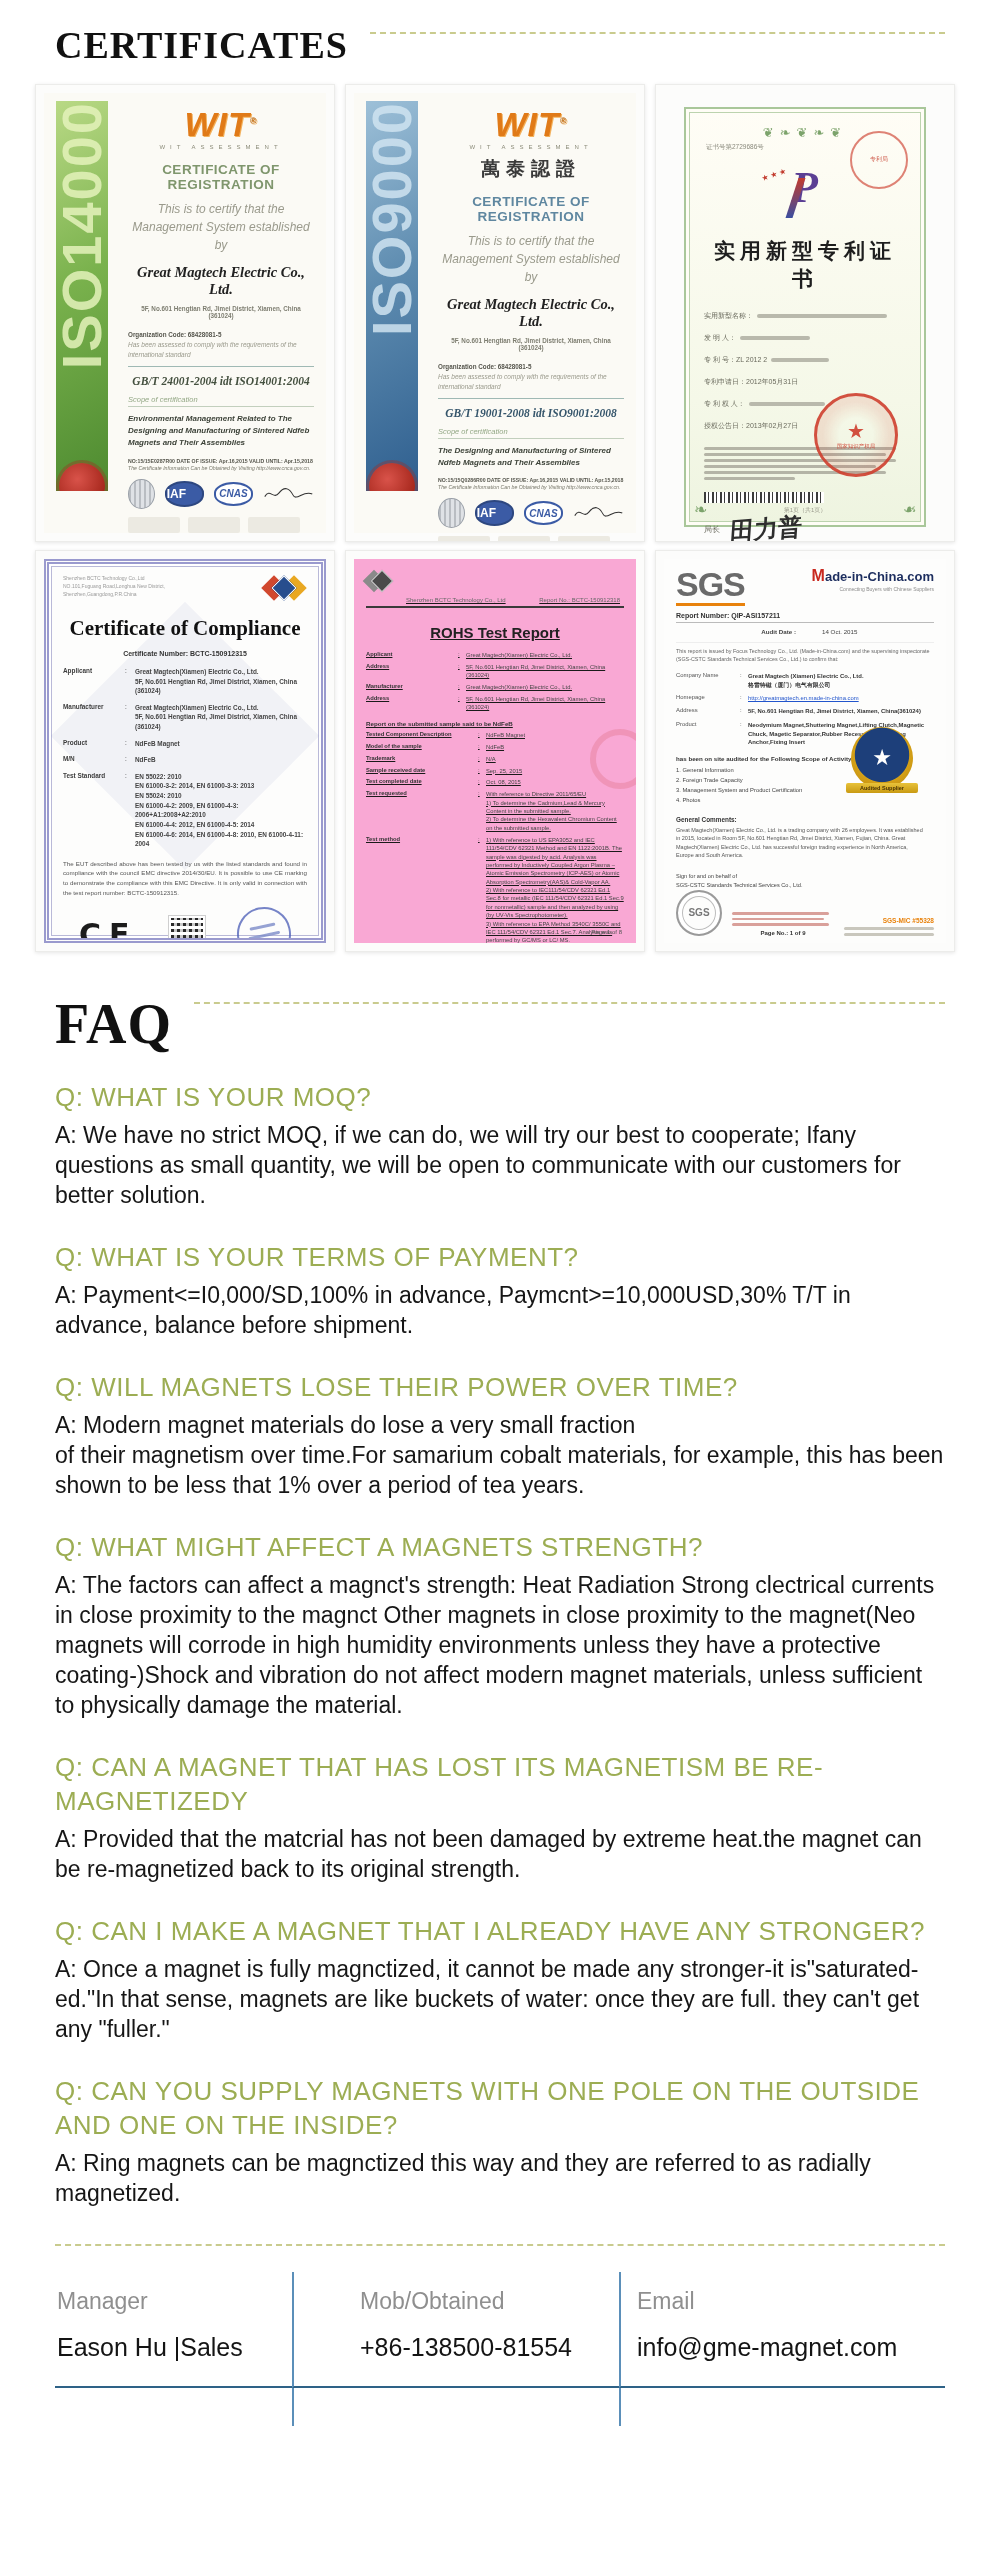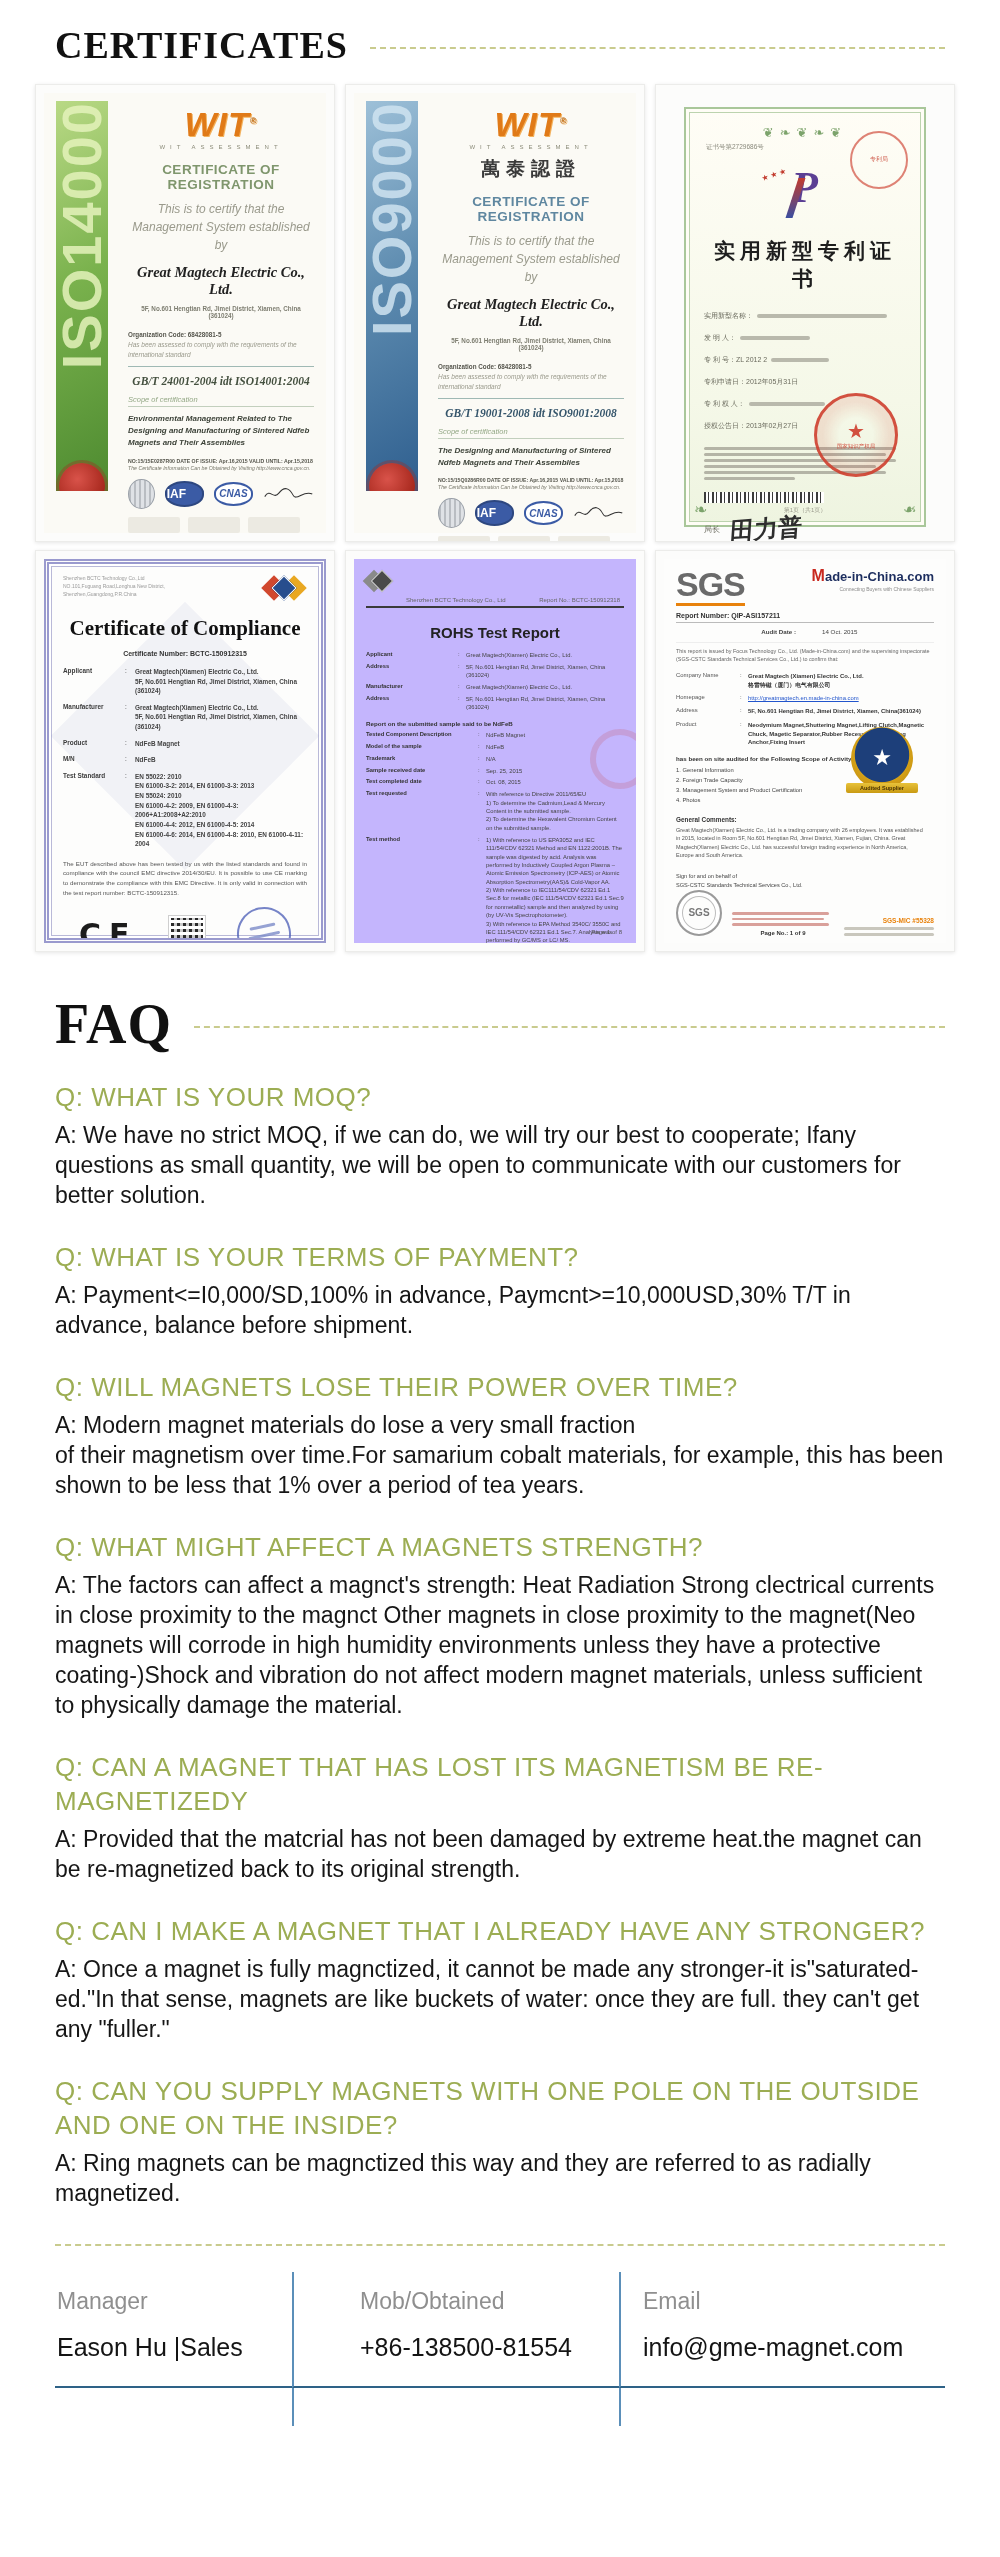--- a/index.html
+++ b/index.html
@@ -5,21 +5,21 @@
   * { box-sizing: border-box; margin: 0; padding: 0; }
   html,body { background:#fff; }
   body {
     width: 1000px; height: 2557px; overflow: hidden;
     font-family: "Liberation Sans", sans-serif;
     color: #1a1a1a;
   }
   .page { padding: 26px 55px 0 55px; }
 
   
-  .sec-head { display: flex; align-items: center; gap: 22px; }
+  .sec-head { display: flex; align-items: flex-start; gap: 22px; }
   .sec-head h1 {
     font-family: "Liberation Serif", serif;
     font-weight: 700; color: #111; letter-spacing: 1px; line-height: 1;
   }
   .sec-head .dash { flex: 1; border-top: 2px dashed #c9cb8e; margin-top: 6px; }
   .h-certs h1 { font-size: 38px; }
   .h-faq h1 { font-size: 56px; }
   .h-contact h1 { font-size: 46px; }
 
   
@@ -159,21 +159,21 @@
   .comp-marks { display: flex; align-items: center; justify-content: space-around; margin-top: 10px; position: relative; }
   .ce-mark { font-size: 30px; font-weight: 700; letter-spacing: 8px; color: #1c1c1c; font-family: "DejaVu Sans", sans-serif; }
   .qr { width: 36px; height: 36px;
     background: repeating-linear-gradient(0deg,#2b2b2b 0 3px,#fff 3px 6px), repeating-linear-gradient(90deg,#2b2b2b 0 3px,rgba(255,255,255,.75) 3px 6px);
     background-blend-mode: lighten; border: 2px solid #fff; outline: 1px solid #cfcfcf; }
   .comp-stamp { width: 54px; height: 54px; border-radius: 50%; border: 2.5px solid #5566bb; opacity: .8;
     display: flex; flex-direction: column; align-items: center; justify-content: center; gap: 3px; transform: rotate(-12deg); }
   .comp-stamp .bar { width: 30px; background: #7d8cc9; }
 
   
-  .rohs-paper { width: 100%; height: 100%; background: #c4b5fd; padding: 10px 12px; position: relative; overflow: hidden; }
+  .rohs-paper { width: 100%; height: 100%; background: #f9a8d4; padding: 10px 12px; position: relative; overflow: hidden; text-decoration: underline; }
   .rohs-logo { position: relative; width: 34px; height: 26px; margin-bottom: 2px; }
   .rohs-logo i { position: absolute; width: 16px; height: 16px; transform: rotate(45deg); top: 4px; }
   .rohs-logo .g1 { background: #8a8a8a; left: 0; }
   .rohs-logo .g2 { background: #4a4a4a; left: 8px; box-shadow: inset 0 0 0 1px #ddd; }
   .rohs-headline { display: flex; justify-content: space-between; font-size: 6px; color: #666;
     border-bottom: 2px solid #3a3a3a; padding: 0 4px 3px 40px; }
   .rohs-title { text-align: center; font-size: 15px; font-weight: 700; color: #222; margin-top: 16px; }
   .rohs-rows { margin-top: 10px; }
   .rohs-row { display: flex; font-size: 5.8px; color: #444; margin-top: 3.5px; }
   .rohs-row .lbl { width: 92px; flex: none; font-weight: 700; color: #333; }
@@ -234,21 +234,21 @@
   .faq-items { margin-top: 28px; }
   .faq-item { margin-bottom: 30px; }
   .faq-q { font-size: 26px; color: #9cad53; letter-spacing: .5px; line-height: 34px; }
   .faq-a { font-size: 23px; color: #161616; line-height: 30px; margin-top: 6px; white-space: pre-line; }
 
   
   .contact-section { margin-top: 14px; }
   .contact-grid { display: grid; grid-template-columns: 237px 327px 1fr; margin-top: 26px; }
   .contact-cell { padding: 16px 10px 22px 2px; }
   .contact-cell.c2 { border-left: 2px solid #5b8fb9; padding-left: 66px; }
-  .contact-cell.c3 { border-left: 2px solid #5b8fb9; padding-left: 22px; }
+  .contact-cell.c3 { border-left: 2px solid #5b8fb9; padding-left: 16px; }
   .contact-cell.rtop { border-bottom: 2px solid #2e6287; }
   .contact-label { font-size: 23px; color: #8f8f8f; }
   .contact-value { font-size: 25px; color: #141414; margin-top: 16px; white-space: pre-line; line-height: 1.3; word-break: break-all; }
 </style>
 </head>
 <body>
 
 <div class="page">
 
   <section>

